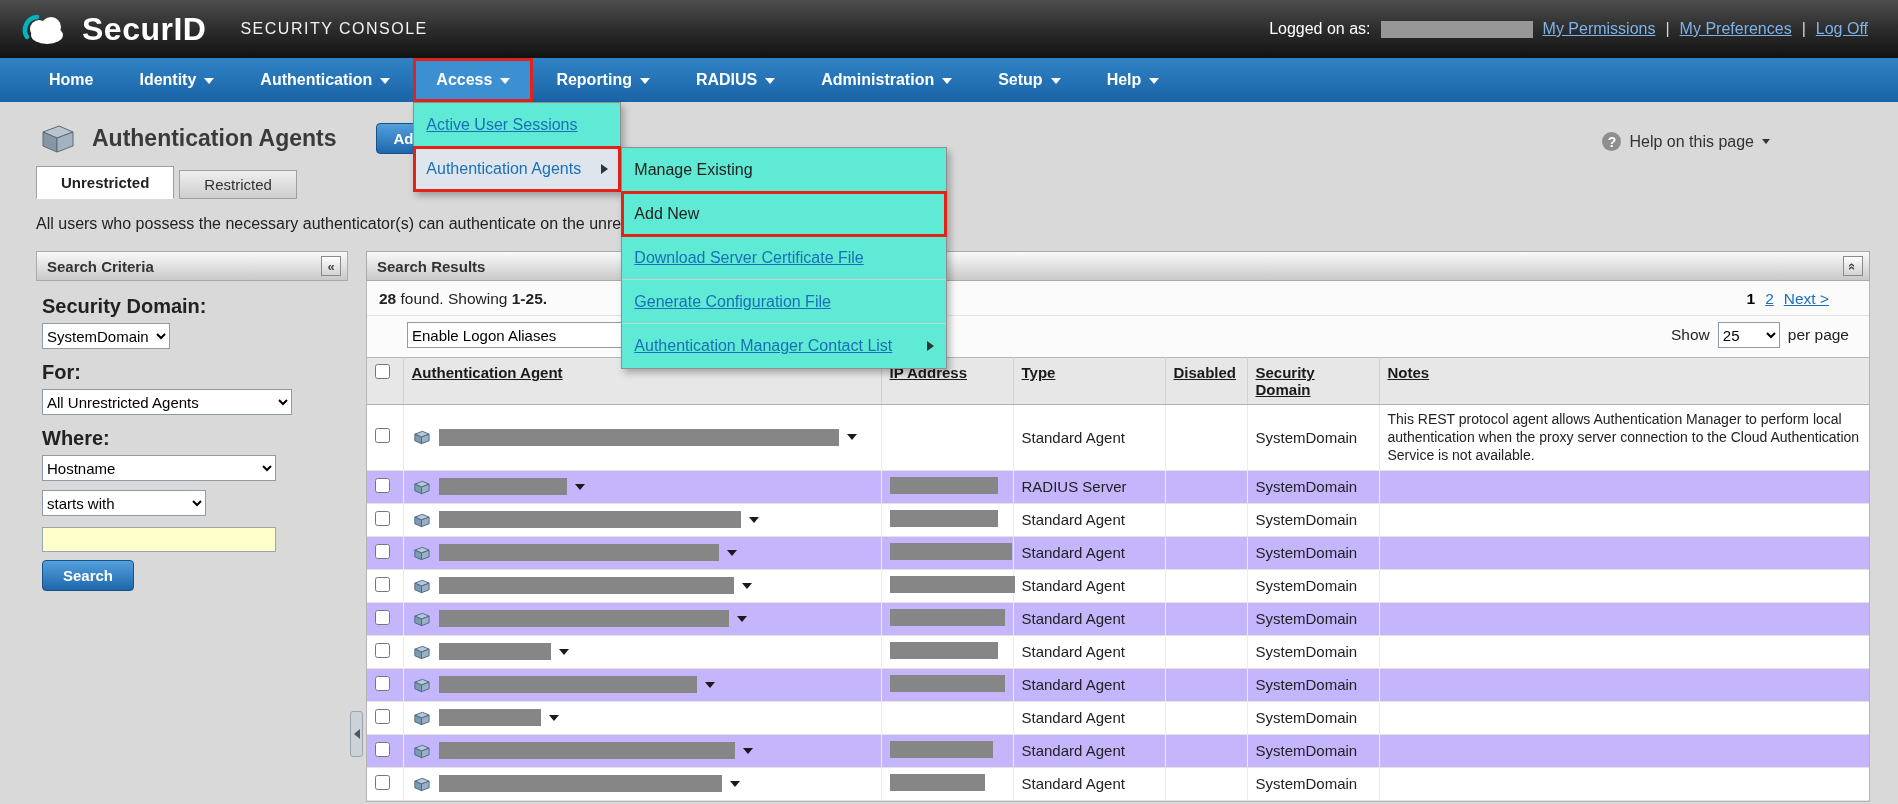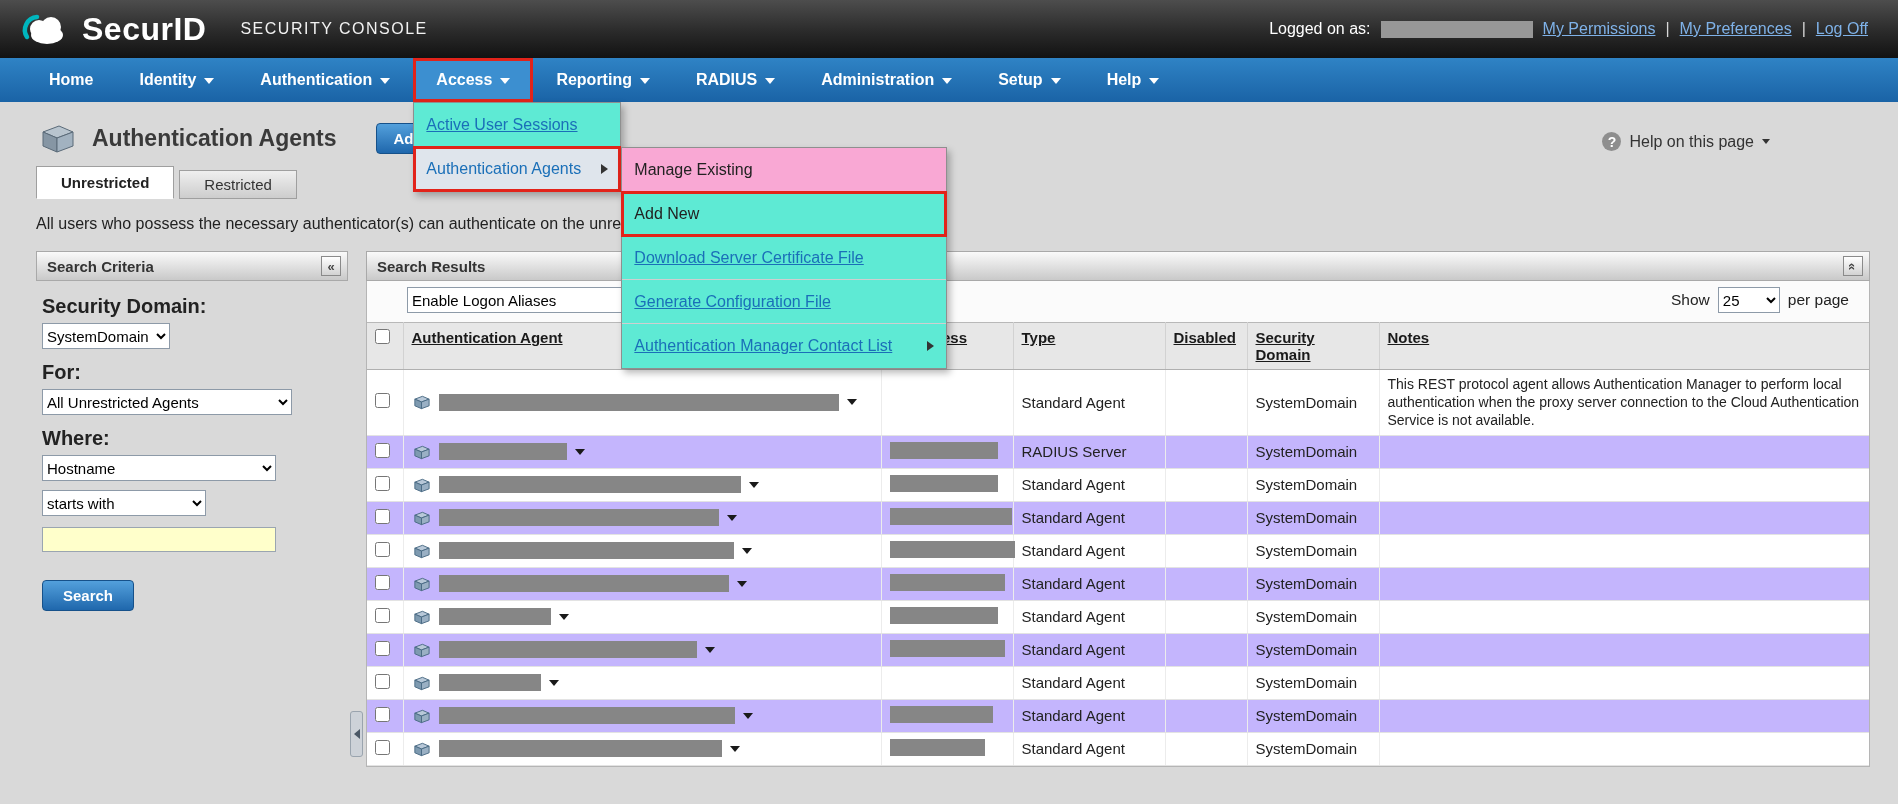--- a/index.html
+++ b/index.html
@@ -32,21 +32,21 @@
     box-shadow:3px 4px 7px rgba(0,0,0,.28); z-index:60; font-weight:normal; }
   .menu-item { height:44px; display:flex; align-items:center; justify-content:space-between; padding:0 12px;
     font-size:16px; border-bottom:1px solid #cfcfcf; background:#5eead4; cursor:pointer; white-space:nowrap; }
   .menu-item:last-child { border-bottom:none; }
   .menu-item .lbl-link { color:#1a6fb8; text-decoration:underline; }
   .menu-item .lbl-plain { color:#222; }
   .menu-item .lbl-parent { color:#1a6fb8; }
   .menu-item.parent-open { background:#dfe5ec; outline:3px solid #e2231a; outline-offset:-2px; }
   .submenu { position:absolute; left:207px; top:44px; width:326px; background:#fff; border:1px solid #8f8f8f;
     box-shadow:3px 4px 7px rgba(0,0,0,.28); z-index:61; }
-  .submenu .menu-item.gray { background:#f9a8d4; }
+  .submenu .menu-item.gray { background:#5eead4; }
   .submenu .menu-item.red { outline:3px solid #e2231a; outline-offset:-2px; }
 
   
   .page-head { display:flex; align-items:center; padding:20px 28px 8px 36px; position:relative; }
   .page-title { font-size:23px; font-weight:bold; color:#3a3a3a; margin-left:14px; }
   .btn-blue { background:linear-gradient(#53a0dc,#1f67ac); color:#fff; font-weight:bold; font-size:15px;
     border:1px solid #16518a; border-radius:4px; padding:6px 16px; cursor:pointer; font-family:"Liberation Sans",sans-serif; }
   .add-new-btn { margin-left:40px; }
   .help-link { position:absolute; right:128px; top:30px; display:flex; gap:8px; align-items:center; font-size:16px; color:#333; cursor:pointer; }
   .qmark { width:19px; height:19px; border-radius:50%; background:#8e8e8e; color:#fff; font-weight:bold; font-size:14px;
@@ -75,21 +75,21 @@
   
   .criteria-body { padding:14px 10px 10px 6px; }
   .field-label { font-size:20px; font-weight:bold; color:#222; margin:12px 0 5px; }
   .field-label:first-child { margin-top:0; }
   select { font-family:"Liberation Sans",sans-serif; font-size:15px; height:26px; border:1px solid #8d9aa8; background:#fff; cursor:pointer; }
   .sel-domain { width:128px; }
   .sel-for { width:250px; }
   .sel-field { width:234px; display:block; }
   .sel-op { width:164px; display:block; margin-top:9px; }
   .where-input { width:234px; height:25px; background:#ffffcb; border:1px solid #9aa5b1; margin-top:11px; display:block; padding:0 6px; font-size:15px; }
-  .search-btn { margin-top:28px; padding:6px 20px; }
+  .search-btn { margin-top:8px; padding:6px 20px; }
 
   
   .results-body { background:#fafafa; border:1px solid #b5b5b5; border-top:none; }
   .results-row1 { display:flex; justify-content:space-between; align-items:center; padding:9px 40px 7px 12px;
     font-size:15.5px; color:#222; border-bottom:1px solid #e4e4e4; background:#fbfbfb; }
   .results-row1 b { font-weight:bold; }
   .pager { display:flex; gap:10px; align-items:center; }
   .pager .cur { font-weight:bold; color:#000; }
   .pager a { color:#1a6fb8; text-decoration:underline; font-size:15.5px; }
   .results-row2 { display:flex; justify-content:space-between; align-items:center; padding:6px 20px 9px 40px; background:#fbfbfb; }
@@ -267,20 +267,32 @@
 
   <div class="results-panel">
     <div class="panel-header">
       <span>Search Results</span>
       <span class="panel-btn up">
           <span>«</span>
         </span>
     </div>
     <div class="results-body">
 
+      <div class="results-row1">
+        <div>
+          <b>28</b>
+          <span>found. Showing</span>
+          <b>1-25.</b>
+        </div>
+        <div class="pager">
+          <span class="cur">1</span>
+          <a>2</a>
+          <a>Next &gt;</a>
+        </div>
+      </div>
 
       <div class="results-row2">
         <select class="sel-action">
           <option>Enable Logon Aliases</option>
         </select>
         <div class="show-group">
           <span>Show</span>
           <select class="sel-show">
             <option>25</option>
           </select>

